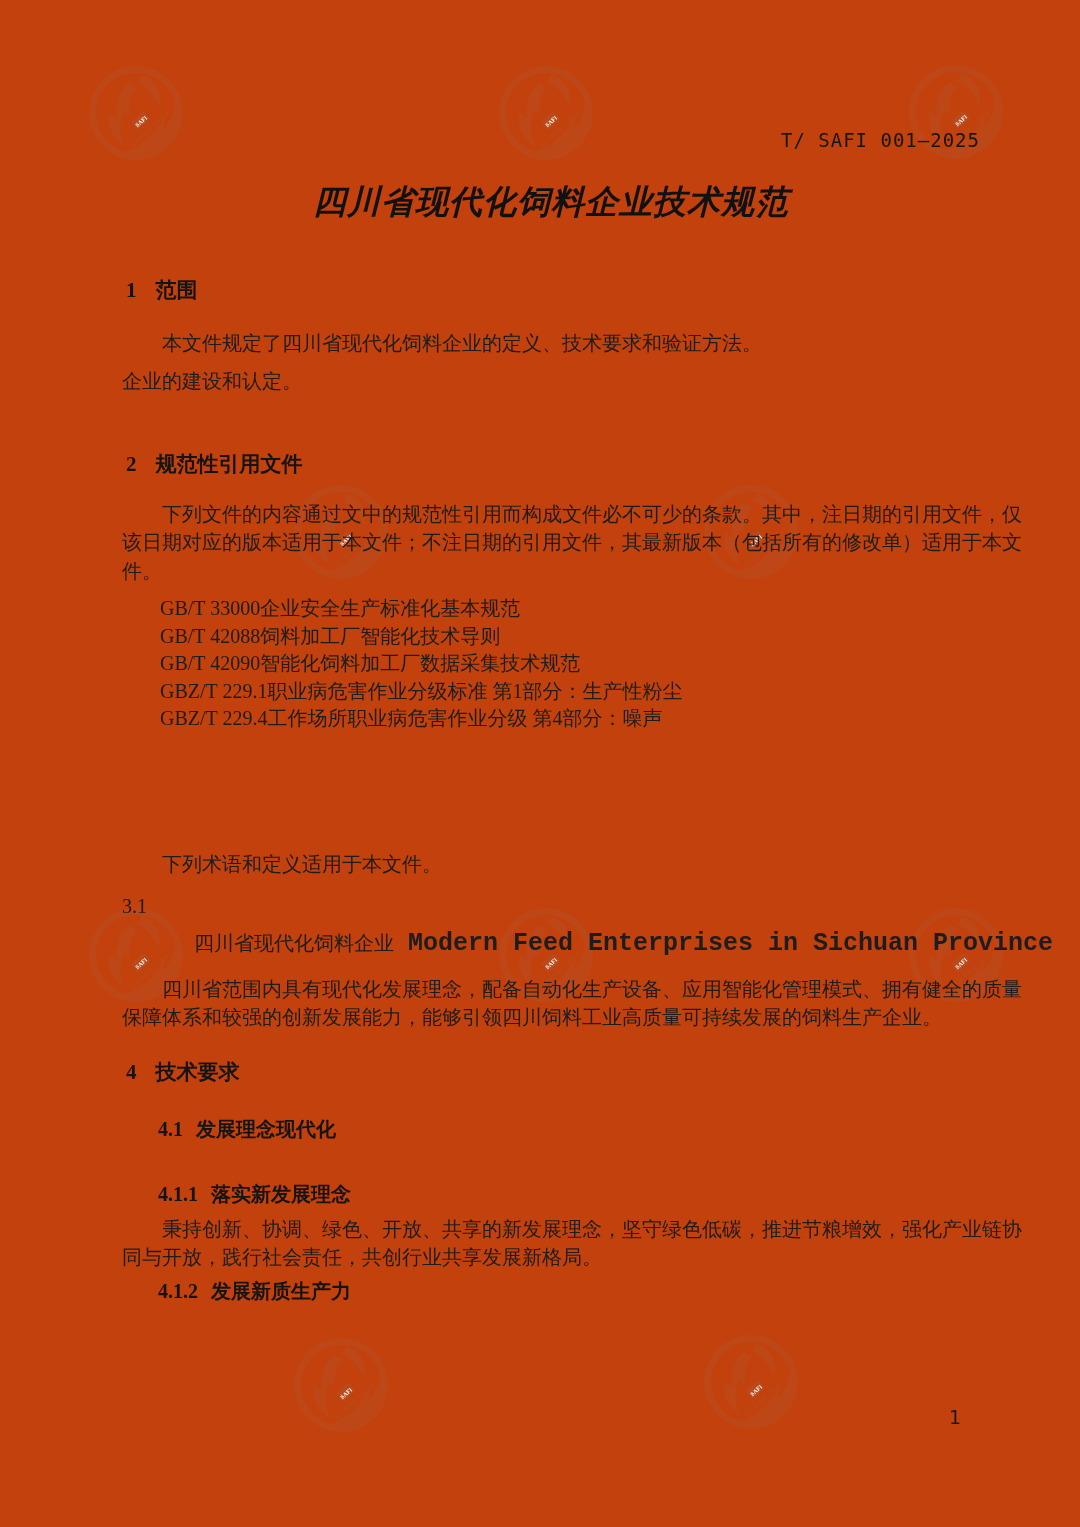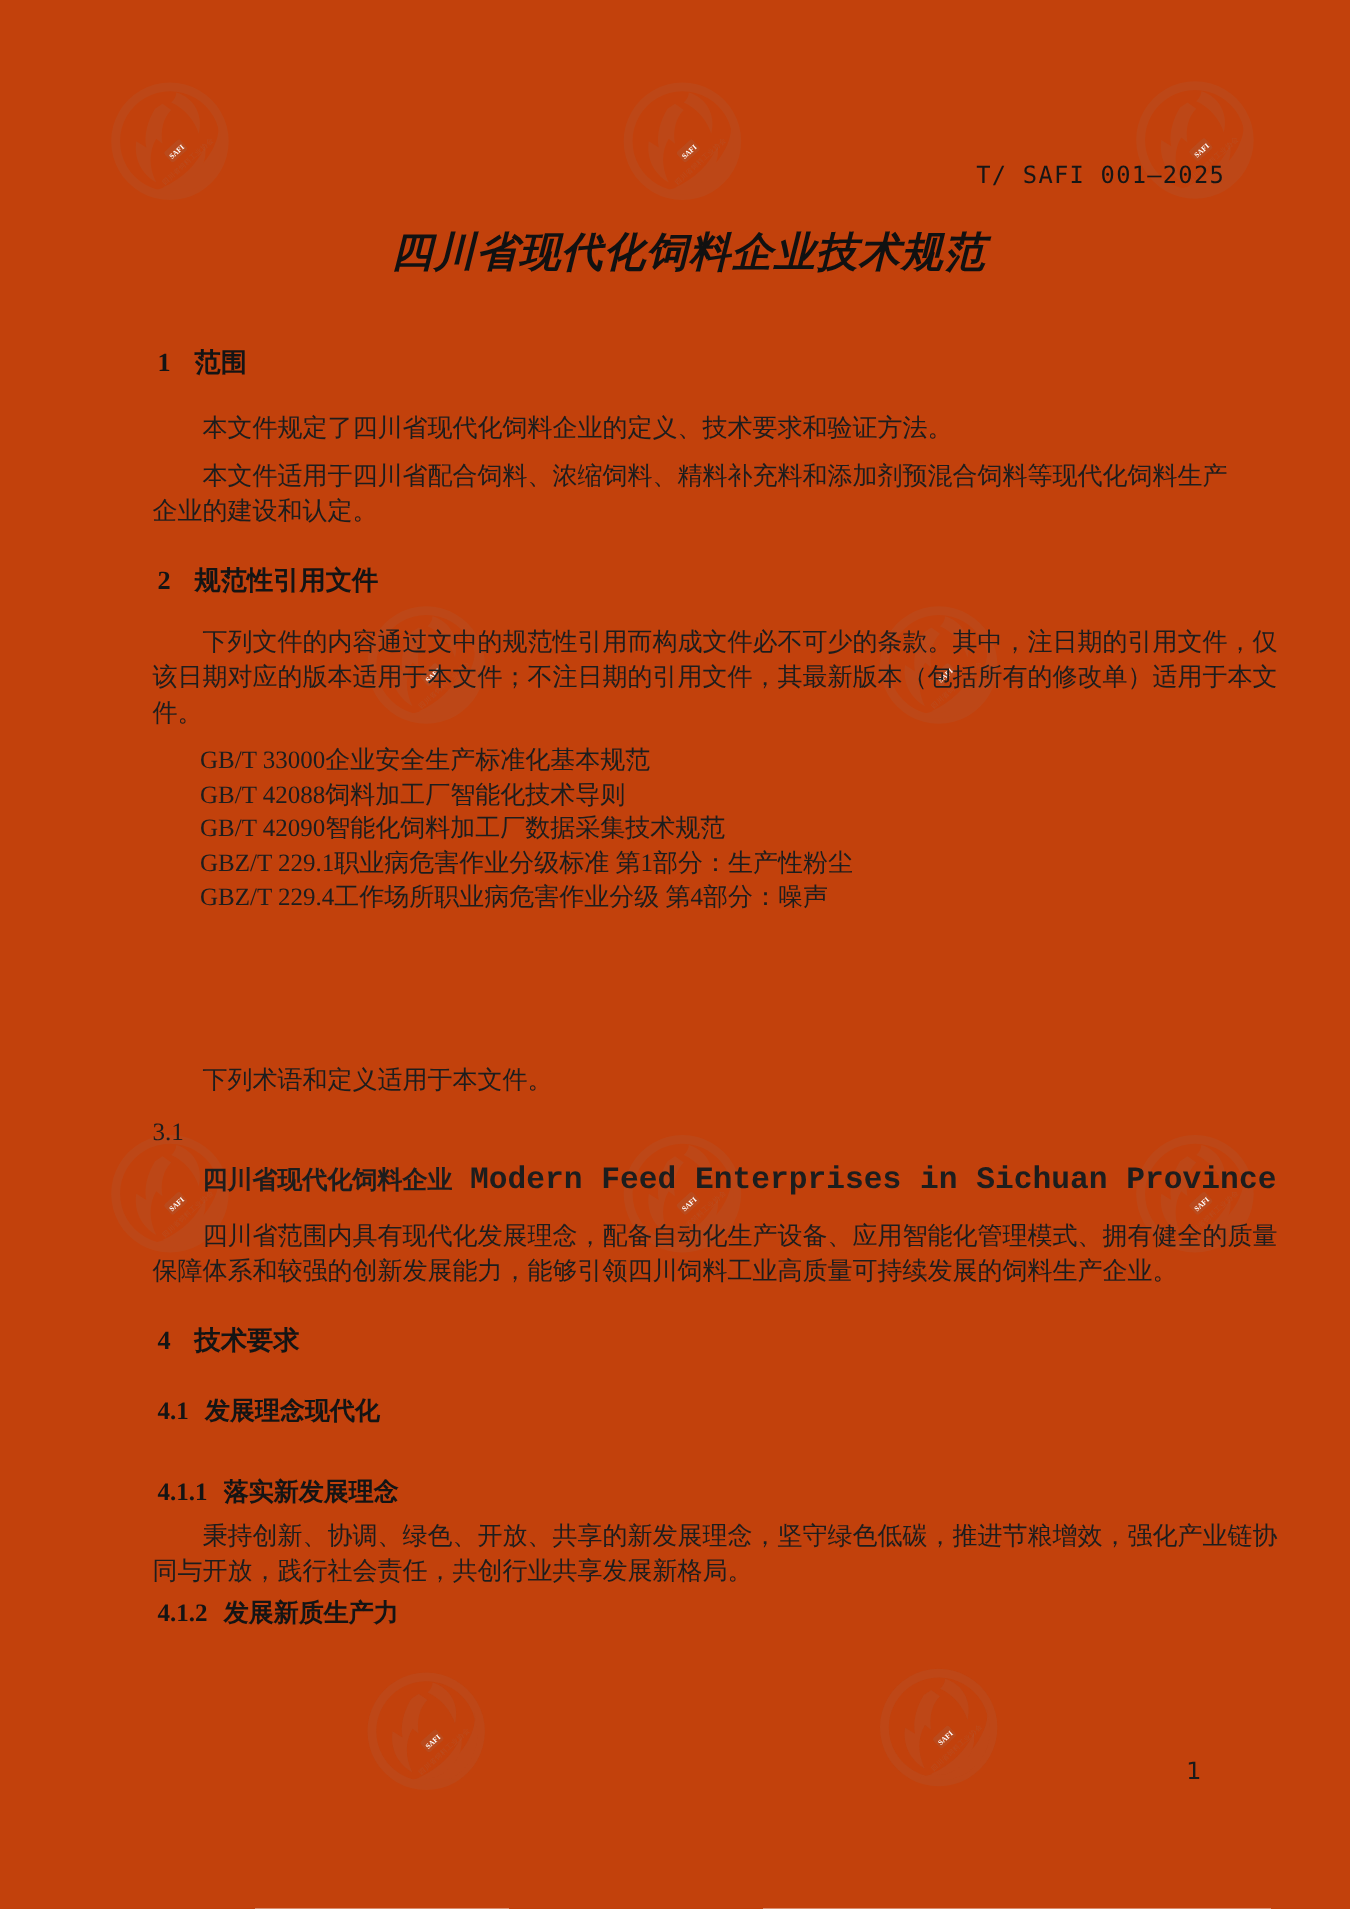--- a/index.html
+++ b/index.html
@@ -26,31 +26,31 @@
   }
   
   .h{
     position:absolute;left:126px;width:854px;
     font-family:"Liberation Sans","DejaVu Sans",sans-serif;
     font-weight:bold;font-size:21px;line-height:26px;color:#141414;
     white-space:nowrap;
   }
   .h .num{font-family:"Liberation Serif","DejaVu Serif",serif;margin-right:19px;}
   .h.sub{font-size:20px;}
-  .h.sub .num{margin-right:13px;}
+  .h.sub .num{margin-right:13px;margin-left:32px;}
   
   .blk{position:absolute;left:122px;width:858px;font-size:20px;color:#1d1d1d;}
   .ln{line-height:28.3px;white-space:nowrap;}
   .ind{text-indent:40px;}
   
   .refs .ln{line-height:27.6px;padding-left:38px;}
   .ref-code{display:inline-block;min-width:92px;}
   
   .term{white-space:nowrap;line-height:27px;text-indent:40px;}
-  .term-cn{font-family:"Liberation Sans","DejaVu Sans",sans-serif;font-weight:bold;font-size:20px;}
+  .term-cn{font-family:"Liberation Sans","DejaVu Sans",sans-serif;font-weight:normal;font-size:20px;margin-left:32px;}
   .term-en{font-family:Liberation Mono, monospace;font-weight:bold;font-size:25px;margin-left:14px;}
   
   .page-num{
     position:absolute;top:1404px;left:940px;width:30px;text-align:center;
     font-family:"DejaVu Sans","Liberation Sans",sans-serif;
     font-size:19px;line-height:26px;color:#1a1a1a;
   }
 </style>
 </head>
 <body>
@@ -109,21 +109,20 @@
 
   <h1 class="doc-title">四川省现代化饲料企业技术规范</h1>
 
   <div class="h" style="top:277px">
     <span class="num">1</span><span>范围</span>
   </div>
   <div class="blk" style="top:329px">
     <div class="ln ind">本文件规定了四川省现代化饲料企业的定义、技术要求和验证方法。</div>
   </div>
   <div class="blk" style="top:367px">
-    <div class="ln ind">本文件适用于四川省配合饲料、浓缩饲料、精料补充料和添加剂预混合饲料等现代化饲料生产</div>
     <div class="ln">企业的建设和认定。</div>
   </div>
 
   <div class="h" style="top:451px">
     <span class="num">2</span><span>规范性引用文件</span>
   </div>
   <div class="blk" style="top:500px">
     <div class="ln ind">下列文件的内容通过文中的规范性引用而构成文件必不可少的条款。其中，注日期的引用文件，仅</div>
     <div class="ln">该日期对应的版本适用于本文件；不注日期的引用文件，其最新版本（包括所有的修改单）适用于本文</div>
     <div class="ln">件。</div>

